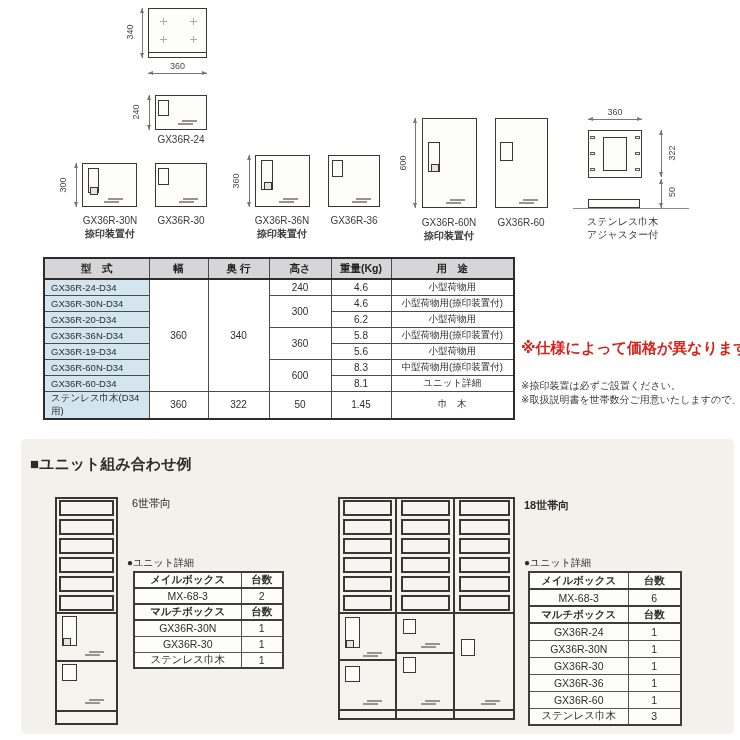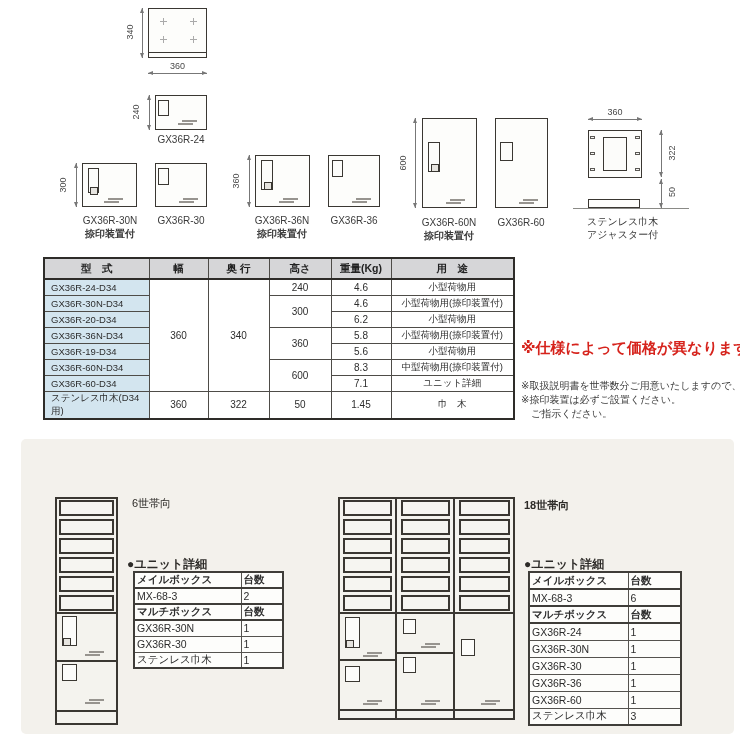--- a/index.html
+++ b/index.html
@@ -44,28 +44,28 @@
                 line-height:15px; color:#d6231c; white-space:nowrap; }
   .note-black { position:absolute; left:521px; top:379px; font-size:10px;
                 line-height:14px; color:#3a3a3a; white-space:nowrap; }
   .indent { padding-left:10px; }
 
   
   .panel { position:absolute; left:21px; top:439px; width:713px; height:295px;
            background:#f3f1ec; border-radius:5px; }
   .panel-h { position:absolute; left:9px; top:16px; font-size:15px; font-weight:bold; color:#2d2b28; }
   .ex-title { position:absolute; font-size:11px; color:#2d2b28; }
-  .detail-h { position:absolute; font-size:12px; font-weight:bold; color:#2d2b28; }
+  .detail-h { position:absolute; font-size:10px; font-weight:normal; color:#2d2b28; }
 
   .cab { position:absolute; border:2px solid #3a3732; background:#f4f3ee; }
   .slot { position:absolute; height:16px; border:2px solid #3a3732; background:#f6f5f1; }
   .cline { position:absolute; background:#3a3732; }
 
   .mini { position:absolute; border-collapse:collapse; border:2px solid #3f3d39; background:#fdfdfb; }
-  .mini td { border:1px solid #55534f; font-size:10.5px; text-align:left; color:#2d2d2d; padding:0 2px; }
+  .mini td { border:1px solid #55534f; font-size:10.5px; text-align:center; color:#2d2d2d; padding:0 2px; }
   .mini tr.mh td { border-top:2px solid #3f3d39; border-bottom:2px solid #3f3d39; font-weight:bold; }
   .t6 tr { height:16px; }
   .t18 tr { height:17px; }
 </style>
 </head>
 <body>
 
 <div class="abs" style="left:0;top:0;width:740px;height:250px;">
 
   <div class="box" style="left:148px;top:8px;width:59px;height:45px;"></div>
@@ -197,44 +197,44 @@
     <td class="use">小型荷物用</td>
   </tr>
   <tr>
     <td class="model">GX36R-60N-D34</td>
     <td rowspan="2">600</td>
     <td>8.3</td>
     <td class="use">中型荷物用(捺印装置付)</td>
   </tr>
   <tr>
     <td class="model">GX36R-60-D34</td>
-    <td>7.1</td>
+    <td>8.1</td>
     <td class="use">ユニット詳細</td>
   </tr>
   <tr>
     <td class="model">ステンレス巾木(D34用)</td>
     <td>360</td>
     <td>322</td>
     <td>50</td>
     <td>1.45</td>
     <td class="use">巾　木</td>
   </tr>
 </tbody>
   </table>
 
 <div class="note-red">
   <div>※仕様によって価格が異なります。</div>
 </div>
 <div class="note-black">
+  <div>※捺印装置は必ずご設置ください。</div>
   <div>※取扱説明書を世帯数分ご用意いたしますので、</div>
-  <div>※捺印装置は必ずご設置ください。</div>
-  <div class="indent">ご指示ください。</div>
 </div>
 
 <div class="panel">
+  <div class="panel-h">■ユニット組み合わせ例</div>
 
   <div class="cab" style="left:34px;top:58px;width:63px;height:228px;">
     <div class="slot" style="left:2px;width:55px;top:1px;"></div>
     <div class="slot" style="left:2px;width:55px;top:20px;"></div>
     <div class="slot" style="left:2px;width:55px;top:39px;"></div>
     <div class="slot" style="left:2px;width:55px;top:58px;"></div>
     <div class="slot" style="left:2px;width:55px;top:77px;"></div>
     <div class="slot" style="left:2px;width:55px;top:96px;"></div>
     <div class="cline" style="left:0;right:0;top:113px;height:2px;"></div>
     <div class="cline" style="left:0;right:0;top:161px;height:2px;"></div>

